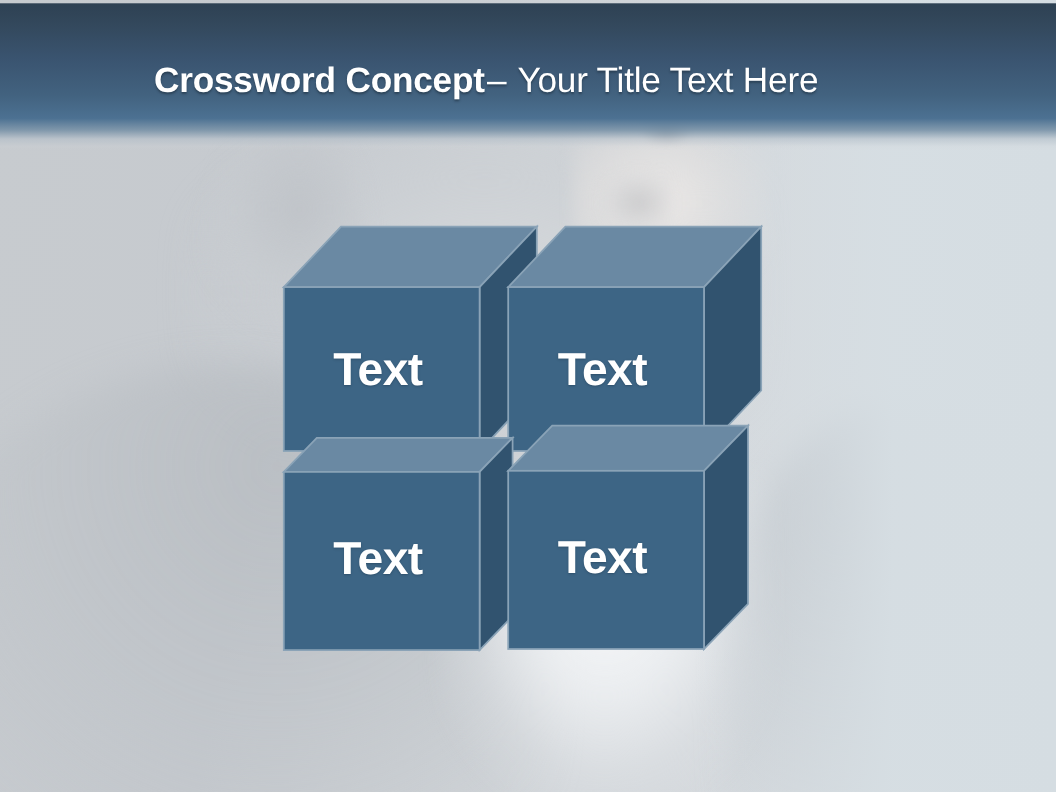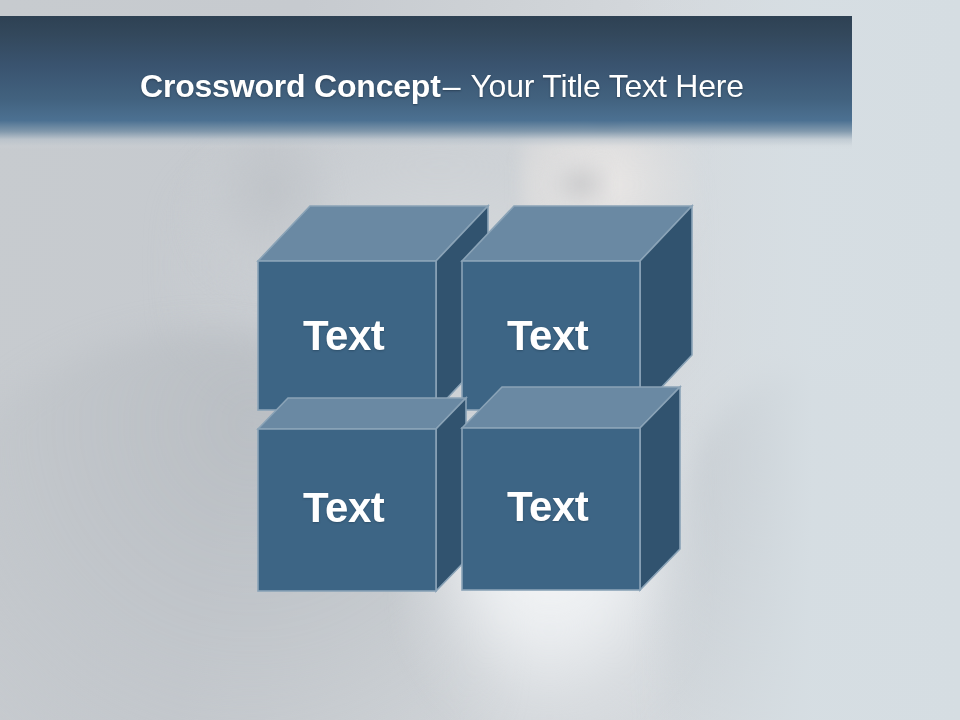--- a/index.html
+++ b/index.html
@@ -110,22 +110,22 @@
     left: 182px; top: 105px;
     width: 150px; height: 190px;
     border-radius: 60% 40% 50% 50% / 70% 60% 40% 30%;
     background: radial-gradient(ellipse at 60% 45%, rgba(186,190,195,0.60) 0%, rgba(200,204,208,0.30) 50%, rgba(208,212,216,0) 80%);
     filter: blur(9px);
   }
 
   
   .header {
     position: absolute;
-    left: 0; top: 16px;
-    width: 852px;
+    left: 0; top: 3px;
+    width: 960px;
     height: 134px;
     background: linear-gradient(180deg,
       #2e4153 0%,
       #33485c 14%,
       #3a5470 38%,
       #42627f 62%,
       #4c7192 78%,
       rgba(118,144,166,0.88) 86%,
       rgba(176,188,199,0.55) 92%,
       rgba(205,210,215,0.18) 97%,

